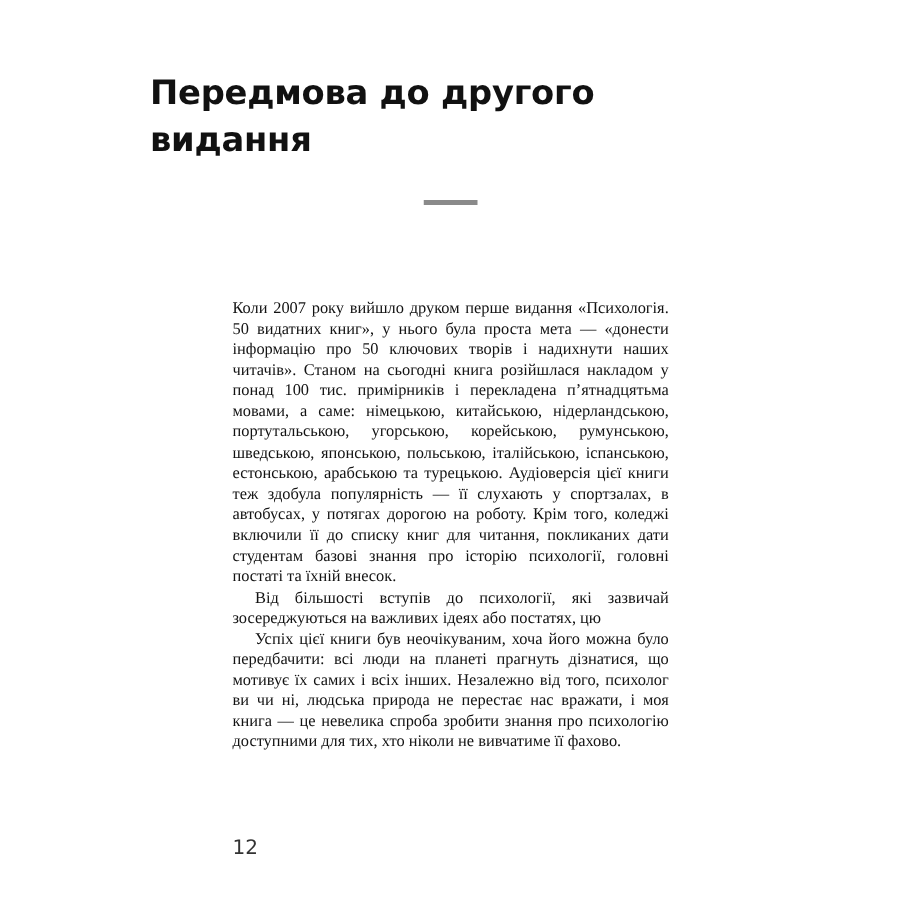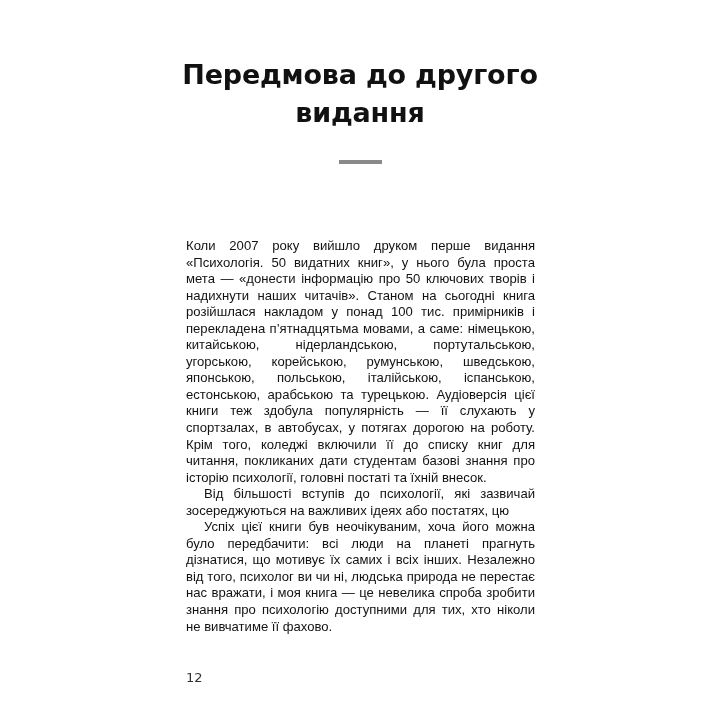--- a/index.html
+++ b/index.html
@@ -18,21 +18,21 @@
     overflow: hidden;
     -webkit-font-smoothing: antialiased;
   }
 
   
   .title-block {
     position: absolute;
     left: 0;
     top: 56px;
     width: 720px;
-    text-align: center;
+    text-align: left;
   }
 
   .chapter-title {
     font-family: "DejaVu Sans", "Liberation Sans", sans-serif;
     font-weight: bold;
     font-size: 27px;
     line-height: 38px;
     letter-spacing: -0.2px;
     color: #111111;
     margin: 0;
@@ -49,21 +49,21 @@
 
   
   .body-column {
     position: absolute;
     left: 186px;
     top: 238px;
     width: 349px;
   }
 
   .body-paragraph {
-    font-family: Liberation Sans, sans-serif;
+    font-family: Liberation Serif, serif;
     font-size: 13.1px;
     line-height: 16.55px;
     color: #121212;
     text-align: justify;
     text-justify: inter-word;
     margin: 0;
     hyphens: manual;
     font-feature-settings: "onum" 1;
     font-variant-numeric: oldstyle-nums;
   }
@@ -71,21 +71,21 @@
   .body-paragraph.indented {
     text-indent: 18px;
   }
 
   
   .page-number {
     position: absolute;
     left: 186px;
     top: 670px;
     font-family: "DejaVu Sans", "Liberation Sans", sans-serif;
-    font-size: 13px;
+    font-size: 16px;
     line-height: 16px;
     color: #333333;
   }
 </style>
 </head>
 <body>
 
 <div class="page">
 
   <div class="title-block">

